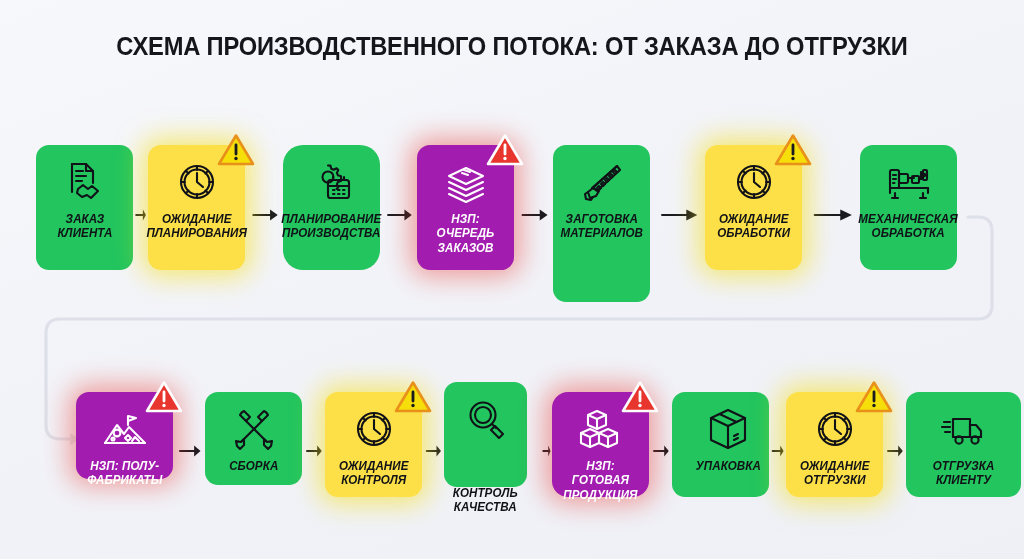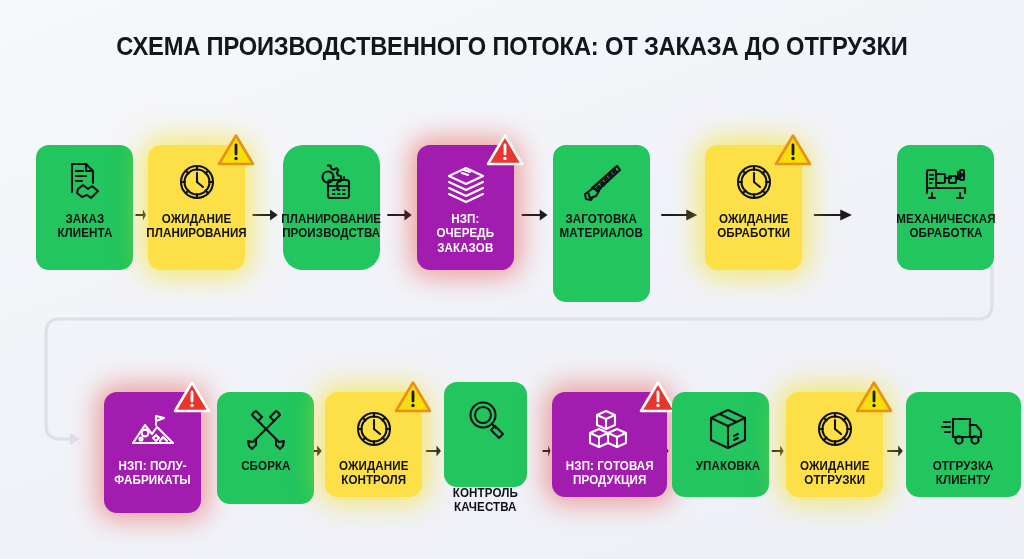--- a/index.html
+++ b/index.html
@@ -27,20 +27,21 @@
 
   
   .node{
     position:absolute;
     border-radius:13px;
     box-sizing:border-box;
     display:flex;flex-direction:column;
     align-items:center;justify-content:flex-start;
     padding-top:13px;
     z-index:3;
+    font-style:italic;
   }
   .node.green{background:#22c55e;}
   .node.yellow{background:#fde047;box-shadow:0 0 26px 7px rgba(245,222,10,.55);}
   .node.red{background:#a21caf;box-shadow:0 0 26px 7px rgba(232,54,47,.45);}
 
   .node .ico{
     display:block;
     line-height:0;
     margin-bottom:6px;
   }
@@ -160,58 +161,58 @@
           </svg></span>
         <span class="lbl">ОЖИДАНИЕ
 ОБРАБОТКИ</span>
         <span class="warn">
     <svg width="40" height="36" viewBox="0 0 40 36">
       <path d="M20 3.5L37 32H3z" fill="#f5de0a" stroke="#e8901a" stroke-width="2.6" stroke-linejoin="round"></path>
       <path d="M20 13v9" stroke="#1a1b20" stroke-width="2.8" stroke-linecap="round"></path>
       <circle cx="20" cy="26.5" r="1.7" fill="#1a1b20"></circle>
     </svg></span>
       </div>
-      <div class="node green" style="left: 860px; top: 145px; width: 97px; height: 125px; margin-left: 37px;">
+      <div class="node green" style="left: 860px; top: 145px; width: 97px; height: 125px;">
         <span class="ico"><svg width="48" height="48" viewBox="0 0 48 48">
             <rect fill="none" stroke="#101217" stroke-width="2.1" stroke-linecap="round" stroke-linejoin="round" x="5" y="12" width="9" height="18" rx="1.6"></rect>
             <path fill="none" stroke="#101217" stroke-width="2.1" stroke-linecap="round" stroke-linejoin="round" d="M8 17h3M8 21h3M8 25h1.5"></path>
             <rect fill="none" stroke="#101217" stroke-width="2.1" stroke-linecap="round" stroke-linejoin="round" x="14" y="16" width="9" height="9" rx="1.4"></rect>
             <path fill="none" stroke="#101217" stroke-width="2.1" stroke-linecap="round" stroke-linejoin="round" d="M23 20h6"></path>
             <rect fill="none" stroke="#101217" stroke-width="2.1" stroke-linecap="round" stroke-linejoin="round" x="27" y="18" width="7" height="7" rx="1"></rect>
             <path fill="none" stroke="#101217" stroke-width="2.1" stroke-linecap="round" stroke-linejoin="round" d="M34 21h3"></path>
             <path fill="none" stroke="#101217" stroke-width="2.1" stroke-linecap="round" stroke-linejoin="round" d="M36 14l5 3-5 3z"></path>
             <rect fill="none" stroke="#101217" stroke-width="2.1" stroke-linecap="round" stroke-linejoin="round" x="38" y="12" width="4" height="10" rx="1"></rect>
             <path fill="none" stroke="#101217" stroke-width="2.1" stroke-linecap="round" stroke-linejoin="round" d="M5 30h38"></path>
             <path fill="none" stroke="#101217" stroke-width="2.1" stroke-linecap="round" stroke-linejoin="round" d="M5 30v5M43 30v5"></path>
             <path fill="none" stroke="#101217" stroke-width="2.1" stroke-linecap="round" stroke-linejoin="round" d="M10 35v5M38 35v5"></path>
             <path fill="none" stroke="#101217" stroke-width="2.1" stroke-linecap="round" stroke-linejoin="round" d="M7 40h6M35 40h6"></path>
           </svg></span>
         <span class="lbl">МЕХАНИЧЕСКАЯ
 ОБРАБОТКА</span>
       </div>
-      <div class="node red" style="left: 76px; top: 392px; width: 97px; height: 121px; margin-left: 28px;">
+      <div class="node red" style="left: 76px; top: 392px; width: 97px; height: 87px;">
         <span class="ico"><svg width="48" height="48" viewBox="0 0 48 48">
             <path fill="none" stroke="#ffffff" stroke-width="2.1" stroke-linecap="round" stroke-linejoin="round" d="M4 38h40"></path>
             <path fill="none" stroke="#ffffff" stroke-width="2.1" stroke-linecap="round" stroke-linejoin="round" d="M4 38l12-18 7 9 5-7 16 16z"></path>
             <circle fill="none" stroke="#ffffff" stroke-width="2.1" stroke-linecap="round" stroke-linejoin="round" cx="16" cy="28" r="3.4"></circle>
             <circle fill="none" stroke="#ffffff" stroke-width="2.1" stroke-linecap="round" stroke-linejoin="round" cx="12" cy="34" r="1.5"></circle>
             <path fill="none" stroke="#ffffff" stroke-width="2.1" stroke-linecap="round" stroke-linejoin="round" d="M24 33l3-3 3 3-3 3z"></path>
             <path fill="none" stroke="#ffffff" stroke-width="2.1" stroke-linecap="round" stroke-linejoin="round" d="M31 36l3-4 4 4"></path>
             <path fill="none" stroke="#ffffff" stroke-width="2.1" stroke-linecap="round" stroke-linejoin="round" d="M27 20v-9l8 2-8 3"></path>
           </svg></span>
         <span class="lbl">НЗП: ПОЛУ-
 ФАБРИКАТЫ</span>
         <span class="warn">
       <svg width="40" height="36" viewBox="0 0 40 36">
         <path d="M20 3.5L37 32H3z" fill="#e8362f" stroke="#ffffff" stroke-width="2.6" stroke-linejoin="round"></path>
         <path d="M20 13v9" stroke="#ffffff" stroke-width="2.8" stroke-linecap="round"></path>
         <circle cx="20" cy="26.5" r="1.7" fill="#ffffff"></circle>
       </svg></span>
       </div>
-      <div class="node green" style="left: 217px; top: 392px; width: 97px; height: 112px;">
+      <div class="node green" style="left: 205px; top: 392px; width: 97px; height: 93px;">
         <span class="ico"><svg width="48" height="48" viewBox="0 0 48 48">
             <path fill="none" stroke="#101217" stroke-width="2.1" stroke-linecap="round" stroke-linejoin="round" d="M10 10l6 6 4-4-6-6a8 8 0 00-4 4z"></path>
             <path fill="none" stroke="#101217" stroke-width="2.1" stroke-linecap="round" stroke-linejoin="round" d="M16 16l20 20"></path>
             <path fill="none" stroke="#101217" stroke-width="2.1" stroke-linecap="round" stroke-linejoin="round" d="M34 34l3 3 5-1-1 5-3 3-4-4z"></path>
             <path fill="none" stroke="#101217" stroke-width="2.1" stroke-linecap="round" stroke-linejoin="round" d="M38 10l-6 6-4-4 6-6a8 8 0 014 4z"></path>
             <path fill="none" stroke="#101217" stroke-width="2.1" stroke-linecap="round" stroke-linejoin="round" d="M32 16l-20 20"></path>
             <path fill="none" stroke="#101217" stroke-width="2.1" stroke-linecap="round" stroke-linejoin="round" d="M14 34l-3 3-5-1 1 5 3 3 4-4z"></path>
           </svg></span>
         <span class="lbl">СБОРКА</span>
       </div>
@@ -234,21 +235,21 @@
       <div class="node green" style="left: 444px; top: 382px; width: 83px; height: 105px; gap: 37px;">
         <span class="ico"><svg width="48" height="48" viewBox="0 0 48 48">
             <circle fill="none" stroke="#101217" stroke-width="2.1" stroke-linecap="round" stroke-linejoin="round" cx="21" cy="20" r="12.5"></circle>
             <circle fill="none" stroke="#101217" stroke-width="2.1" stroke-linecap="round" stroke-linejoin="round" cx="21" cy="20" r="8"></circle>
             <path fill="none" stroke="#101217" stroke-width="2.1" stroke-linecap="round" stroke-linejoin="round" d="M30 29l4 4"></path>
             <path fill="none" stroke="#101217" stroke-width="2.1" stroke-linecap="round" stroke-linejoin="round" d="M33 31l8 8-4 4-8-8z"></path>
           </svg></span>
         <span class="lbl">КОНТРОЛЬ
 КАЧЕСТВА</span>
       </div>
-      <div class="node red" style="left: 552px; top: 392px; width: 115px; height: 105px;">
+      <div class="node red" style="left: 552px; top: 392px; width: 97px; height: 105px; border-radius: 16px;">
         <span class="ico"><svg width="48" height="48" viewBox="0 0 48 48">
             <path fill="none" stroke="#ffffff" stroke-width="2.1" stroke-linecap="round" stroke-linejoin="round" d="M20 6l9 4v10l-9 4-9-4V10z"></path>
             <path fill="none" stroke="#ffffff" stroke-width="2.1" stroke-linecap="round" stroke-linejoin="round" d="M11 10l9 4 9-4M20 14v10"></path>
             <path fill="none" stroke="#ffffff" stroke-width="2.1" stroke-linecap="round" stroke-linejoin="round" d="M13 24l9 4v10l-9 4-9-4V28z"></path>
             <path fill="none" stroke="#ffffff" stroke-width="2.1" stroke-linecap="round" stroke-linejoin="round" d="M4 28l9 4 9-4M13 32v10"></path>
             <path fill="none" stroke="#ffffff" stroke-width="2.1" stroke-linecap="round" stroke-linejoin="round" d="M31 24l9 4v10l-9 4-9-4V28z"></path>
             <path fill="none" stroke="#ffffff" stroke-width="2.1" stroke-linecap="round" stroke-linejoin="round" d="M22 28l9 4 9-4M31 32v10"></path>
           </svg></span>
         <span class="lbl">НЗП: ГОТОВАЯ
 ПРОДУКЦИЯ</span>

